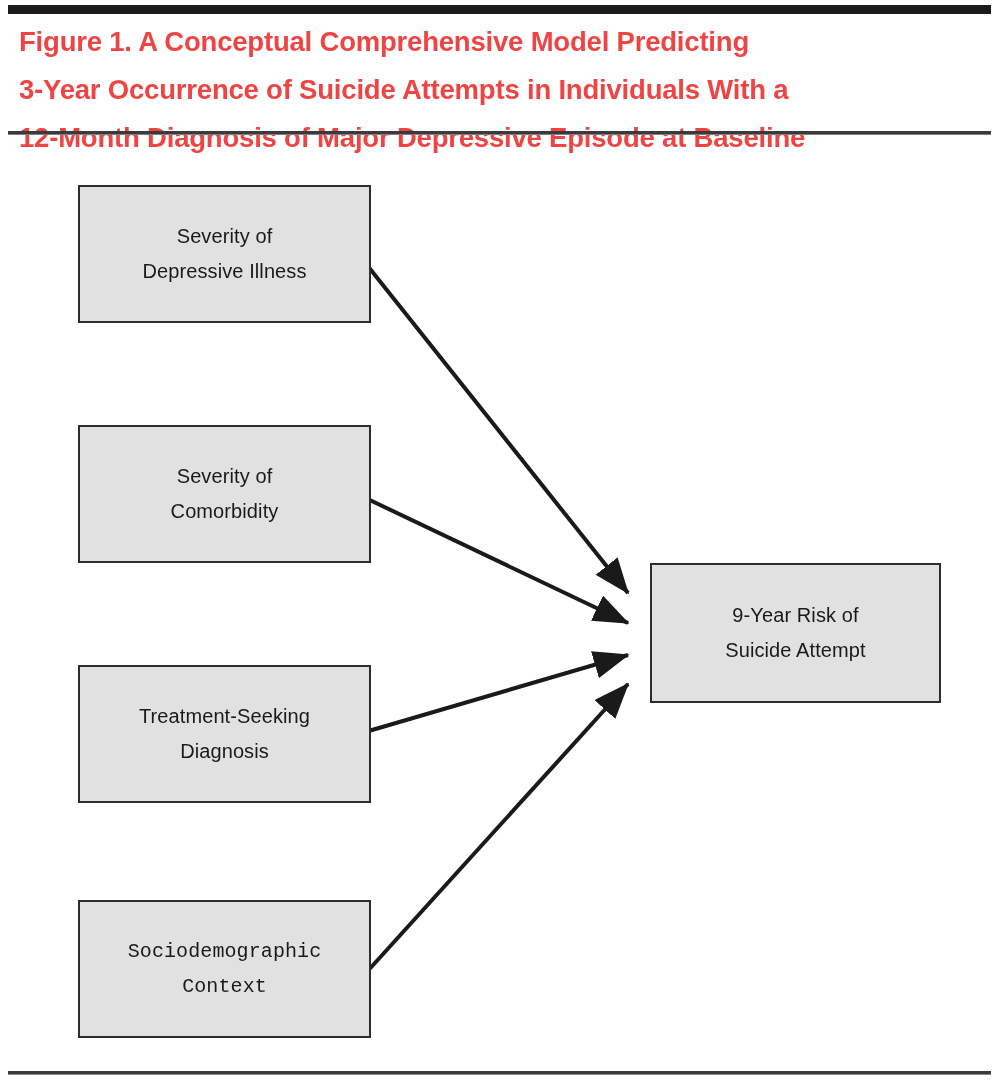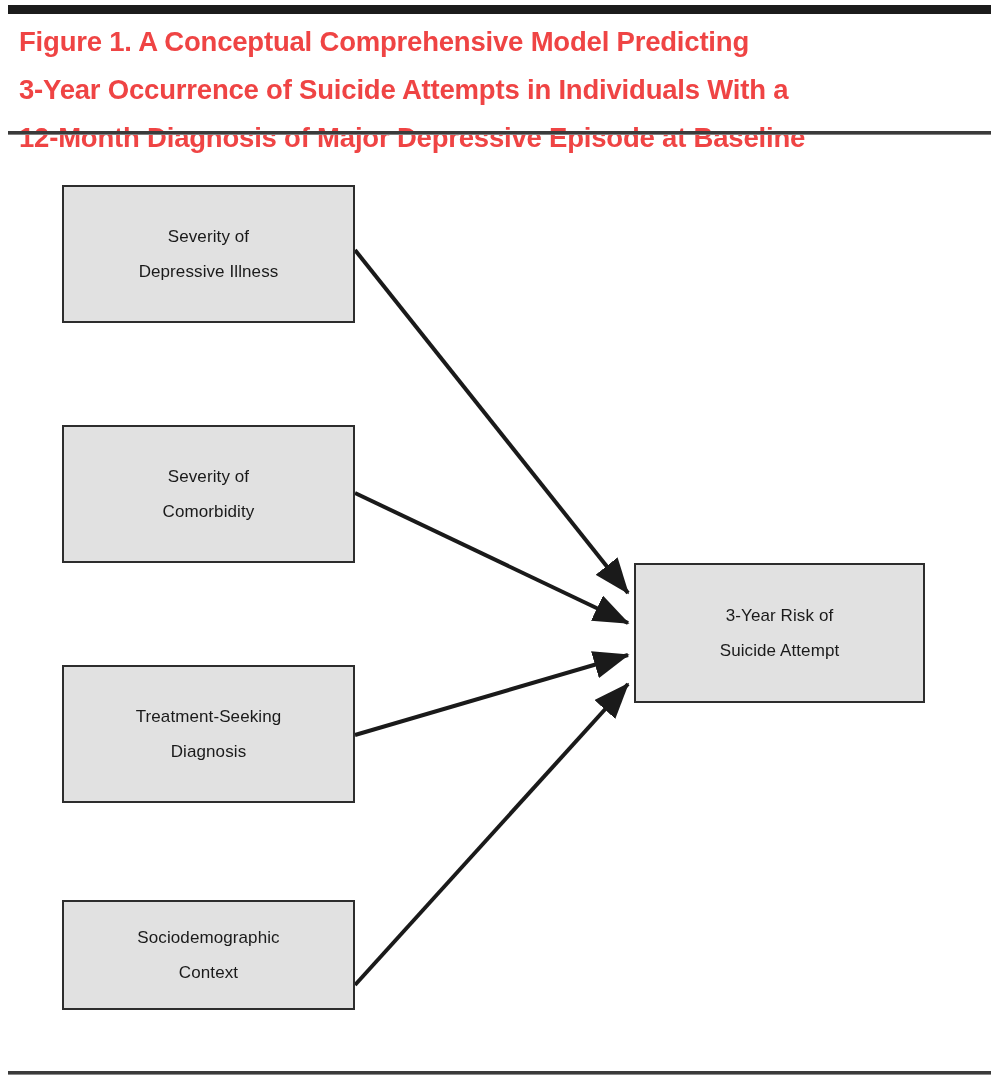--- a/index.html
+++ b/index.html
@@ -66,31 +66,32 @@
 
   .node-box {
     position: absolute;
     box-sizing: border-box;
     background: #e1e1e1;
     border: 2.5px solid #2d2d2d;
     display: flex;
     align-items: center;
     justify-content: center;
     text-align: center;
-    font-size: 17px;
+    font-size: 20px;
     line-height: 35px;
     color: #1a1a1a;
     white-space: pre-line;
     letter-spacing: 0.1px;
+    margin-left: 16px;
   }
 
   .node-severity-depressive { left: 62px;  top: 185px; width: 293px; height: 138px; }
   .node-severity-comorbidity{ left: 62px;  top: 425px; width: 293px; height: 138px; }
   .node-treatment-seeking   { left: 62px;  top: 665px; width: 293px; height: 138px; }
-  .node-sociodemographic    { left: 62px;  top: 900px; width: 293px; height: 110px; }
+  .node-sociodemographic    { left: 62px;  top: 900px; width: 293px; height: 138px; font-family: Liberation Mono, monospace; }
   .node-outcome             { left: 634px; top: 563px; width: 291px; height: 140px; }
 
   .arrow-layer {
     position: absolute;
     left: 0;
     top: 0;
     width: 999px;
     height: 1085px;
     pointer-events: none;
   }
@@ -142,20 +143,20 @@
 
     <div class="node-box node-severity-comorbidity">Severity of
 Comorbidity</div>
 
     <div class="node-box node-treatment-seeking">Treatment-Seeking
 Diagnosis</div>
 
     <div class="node-box node-sociodemographic">Sociodemographic
 Context</div>
 
-    <div class="node-box node-outcome">3-Year Risk of
+    <div class="node-box node-outcome">9-Year Risk of
 Suicide Attempt</div>
 
   </div>
 
   <div class="rule-bottom"></div>
 
 </div>
 
 </body></html>

